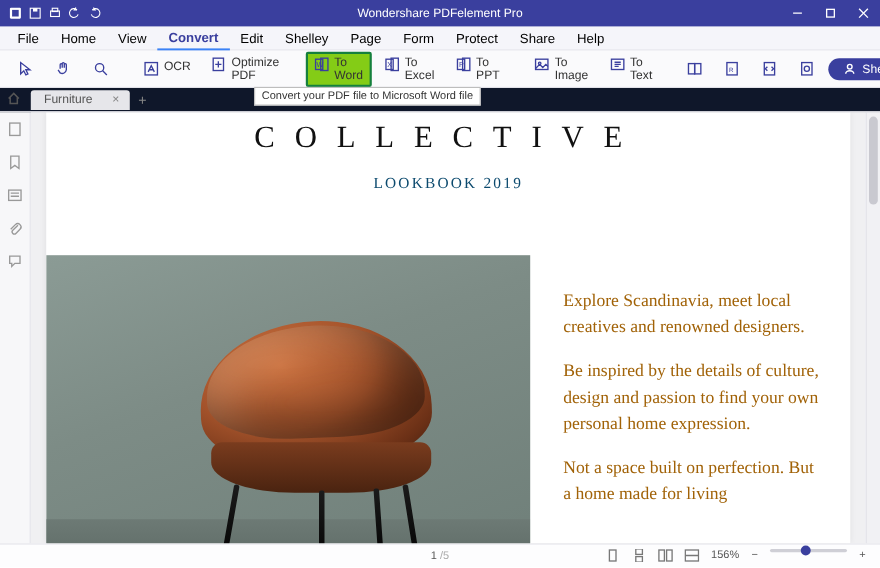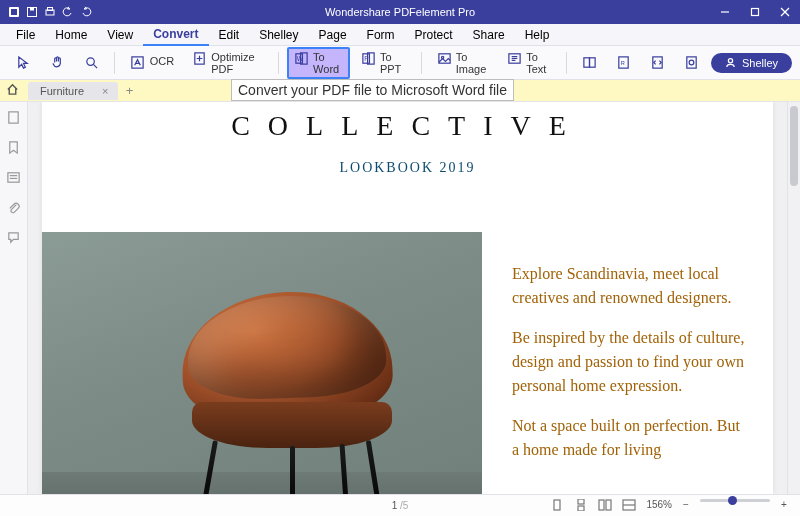--- a/index.html
+++ b/index.html
@@ -18,31 +18,31 @@
 
 .menubar { height: 22px; background: #f5f5fa; display: flex; align-items: center; padding: 0 6px; font-size: 12px; border-bottom: 1px solid #e1e1e8; }
 .menubar .mitem { padding: 3px 10px; cursor: pointer; }
 .menubar .mitem.active { color: #3a3f9e; font-weight: 600; border-bottom: 2px solid #3b82f6; margin-bottom: -1px; }
 
 
 .toolbar { height: 34px; background: #fafafc; display: flex; align-items: center; padding: 0 8px; border-bottom: 1px solid #e1e1e8; font-size: 11px; gap: 4px; position: relative; }
 .tgrp { display: flex; align-items: center; gap: 4px; }
 .tsep { width: 1px; height: 22px; background: #d8d8df; margin: 0 4px; }
 .tbtn { display: flex; align-items: flex-start; gap: 4px; padding: 3px 6px; cursor: pointer; border: 1px solid transparent; border-radius: 2px; color: #333; }
-.tbtn.hl { border: 2px solid #3b82f6; background: #c4b5fd; padding: 2px 5px; }
+.tbtn.hl { border: 2px solid #15803d; background: #84cc16; padding: 2px 5px; }
 .tbtn .ic { width: 16px; height: 16px; display: inline-flex; align-items: center; justify-content: center; }
 .tbtn svg { width: 15px; height: 15px; stroke: #3a3f9e; fill: none; stroke-width: 1.3; }
 .shelley { margin-left: auto; background: #3a3f9e; color: #fff; border-radius: 13px; padding: 4px 14px; display: flex; align-items: center; gap: 6px; font-size: 11px; cursor: pointer; }
 .shelley svg { width: 11px; height: 11px; stroke: #fff; fill: none; stroke-width: 1.4; }
 
 
-.tooltip { position: absolute; left: 231px; top: 33px; background: #fff; border: 1px solid #bdbdbd; padding: 2px 6px; font-size: 14px; color: #333; z-index: 20; white-space: nowrap; }
-
-
-.tabstrip { height: 22px; background: #fef9c3; display: flex; align-items: center; padding-left: 28px; border-bottom: 1px solid #e3e3e8; font-size: 11px; position: relative; }
+.tooltip { position: absolute; left: 231px; top: 33px; background: #fff; border: 1px solid #bdbdbd; padding: 2px 6px; font-size: 10px; color: #333; z-index: 20; white-space: nowrap; }
+
+
+.tabstrip { height: 22px; background: #0f172a; display: flex; align-items: center; padding-left: 28px; border-bottom: 1px solid #e3e3e8; font-size: 11px; position: relative; }
 .tabstrip .home { position: absolute; left: 6px; cursor: pointer; }
 .tabstrip .home svg { width: 13px; height: 13px; stroke: #555; fill: none; stroke-width: 1.5; }
 .tab { background: #e6e6ea; padding: 3px 10px 3px 12px; display: flex; align-items: center; gap: 18px; border-radius: 3px 3px 0 0; margin-right: 2px; cursor: pointer; color: #555; }
 .tab .x { font-size: 11px; color: #888; cursor: pointer; }
 .addtab { width: 18px; height: 18px; display: flex; align-items: center; justify-content: center; cursor: pointer; color: #888; font-size: 13px; }
 
 
 .main { flex: 1; display: flex; overflow: hidden; }
 .sidebar { width: 28px; background: #f7f7f9; border-right: 1px solid #e1e1e8; display: flex; flex-direction: column; align-items: center; padding-top: 8px; gap: 14px; }
 .sidebar .sbtn { width: 16px; height: 16px; cursor: pointer; }
@@ -220,20 +220,30 @@
           <text x="3" y="11" font-size="7" fill="#3a3f9e" stroke="none">W</text>
         </svg>
       </span>
       <span>To Word</span>
     </span>
   <span class="tbtn">
       <span class="ic">
         <svg viewBox="0 0 16 16">
           <rect x="2" y="3" width="7" height="10"></rect>
           <rect x="7" y="2" width="7" height="12"></rect>
+          <text x="3.2" y="11" font-size="7" fill="#3a3f9e" stroke="none">X</text>
+        </svg>
+      </span>
+      <span>To Excel</span>
+    </span>
+  <span class="tbtn">
+      <span class="ic">
+        <svg viewBox="0 0 16 16">
+          <rect x="2" y="3" width="7" height="10"></rect>
+          <rect x="7" y="2" width="7" height="12"></rect>
           <text x="3.5" y="11" font-size="7" fill="#3a3f9e" stroke="none">P</text>
         </svg>
       </span>
       <span>To PPT</span>
     </span>
   <div class="tsep"></div>
   <span class="tbtn">
       <span class="ic">
         <svg viewBox="0 0 16 16">
           <rect x="2" y="3" width="12" height="10"></rect>

